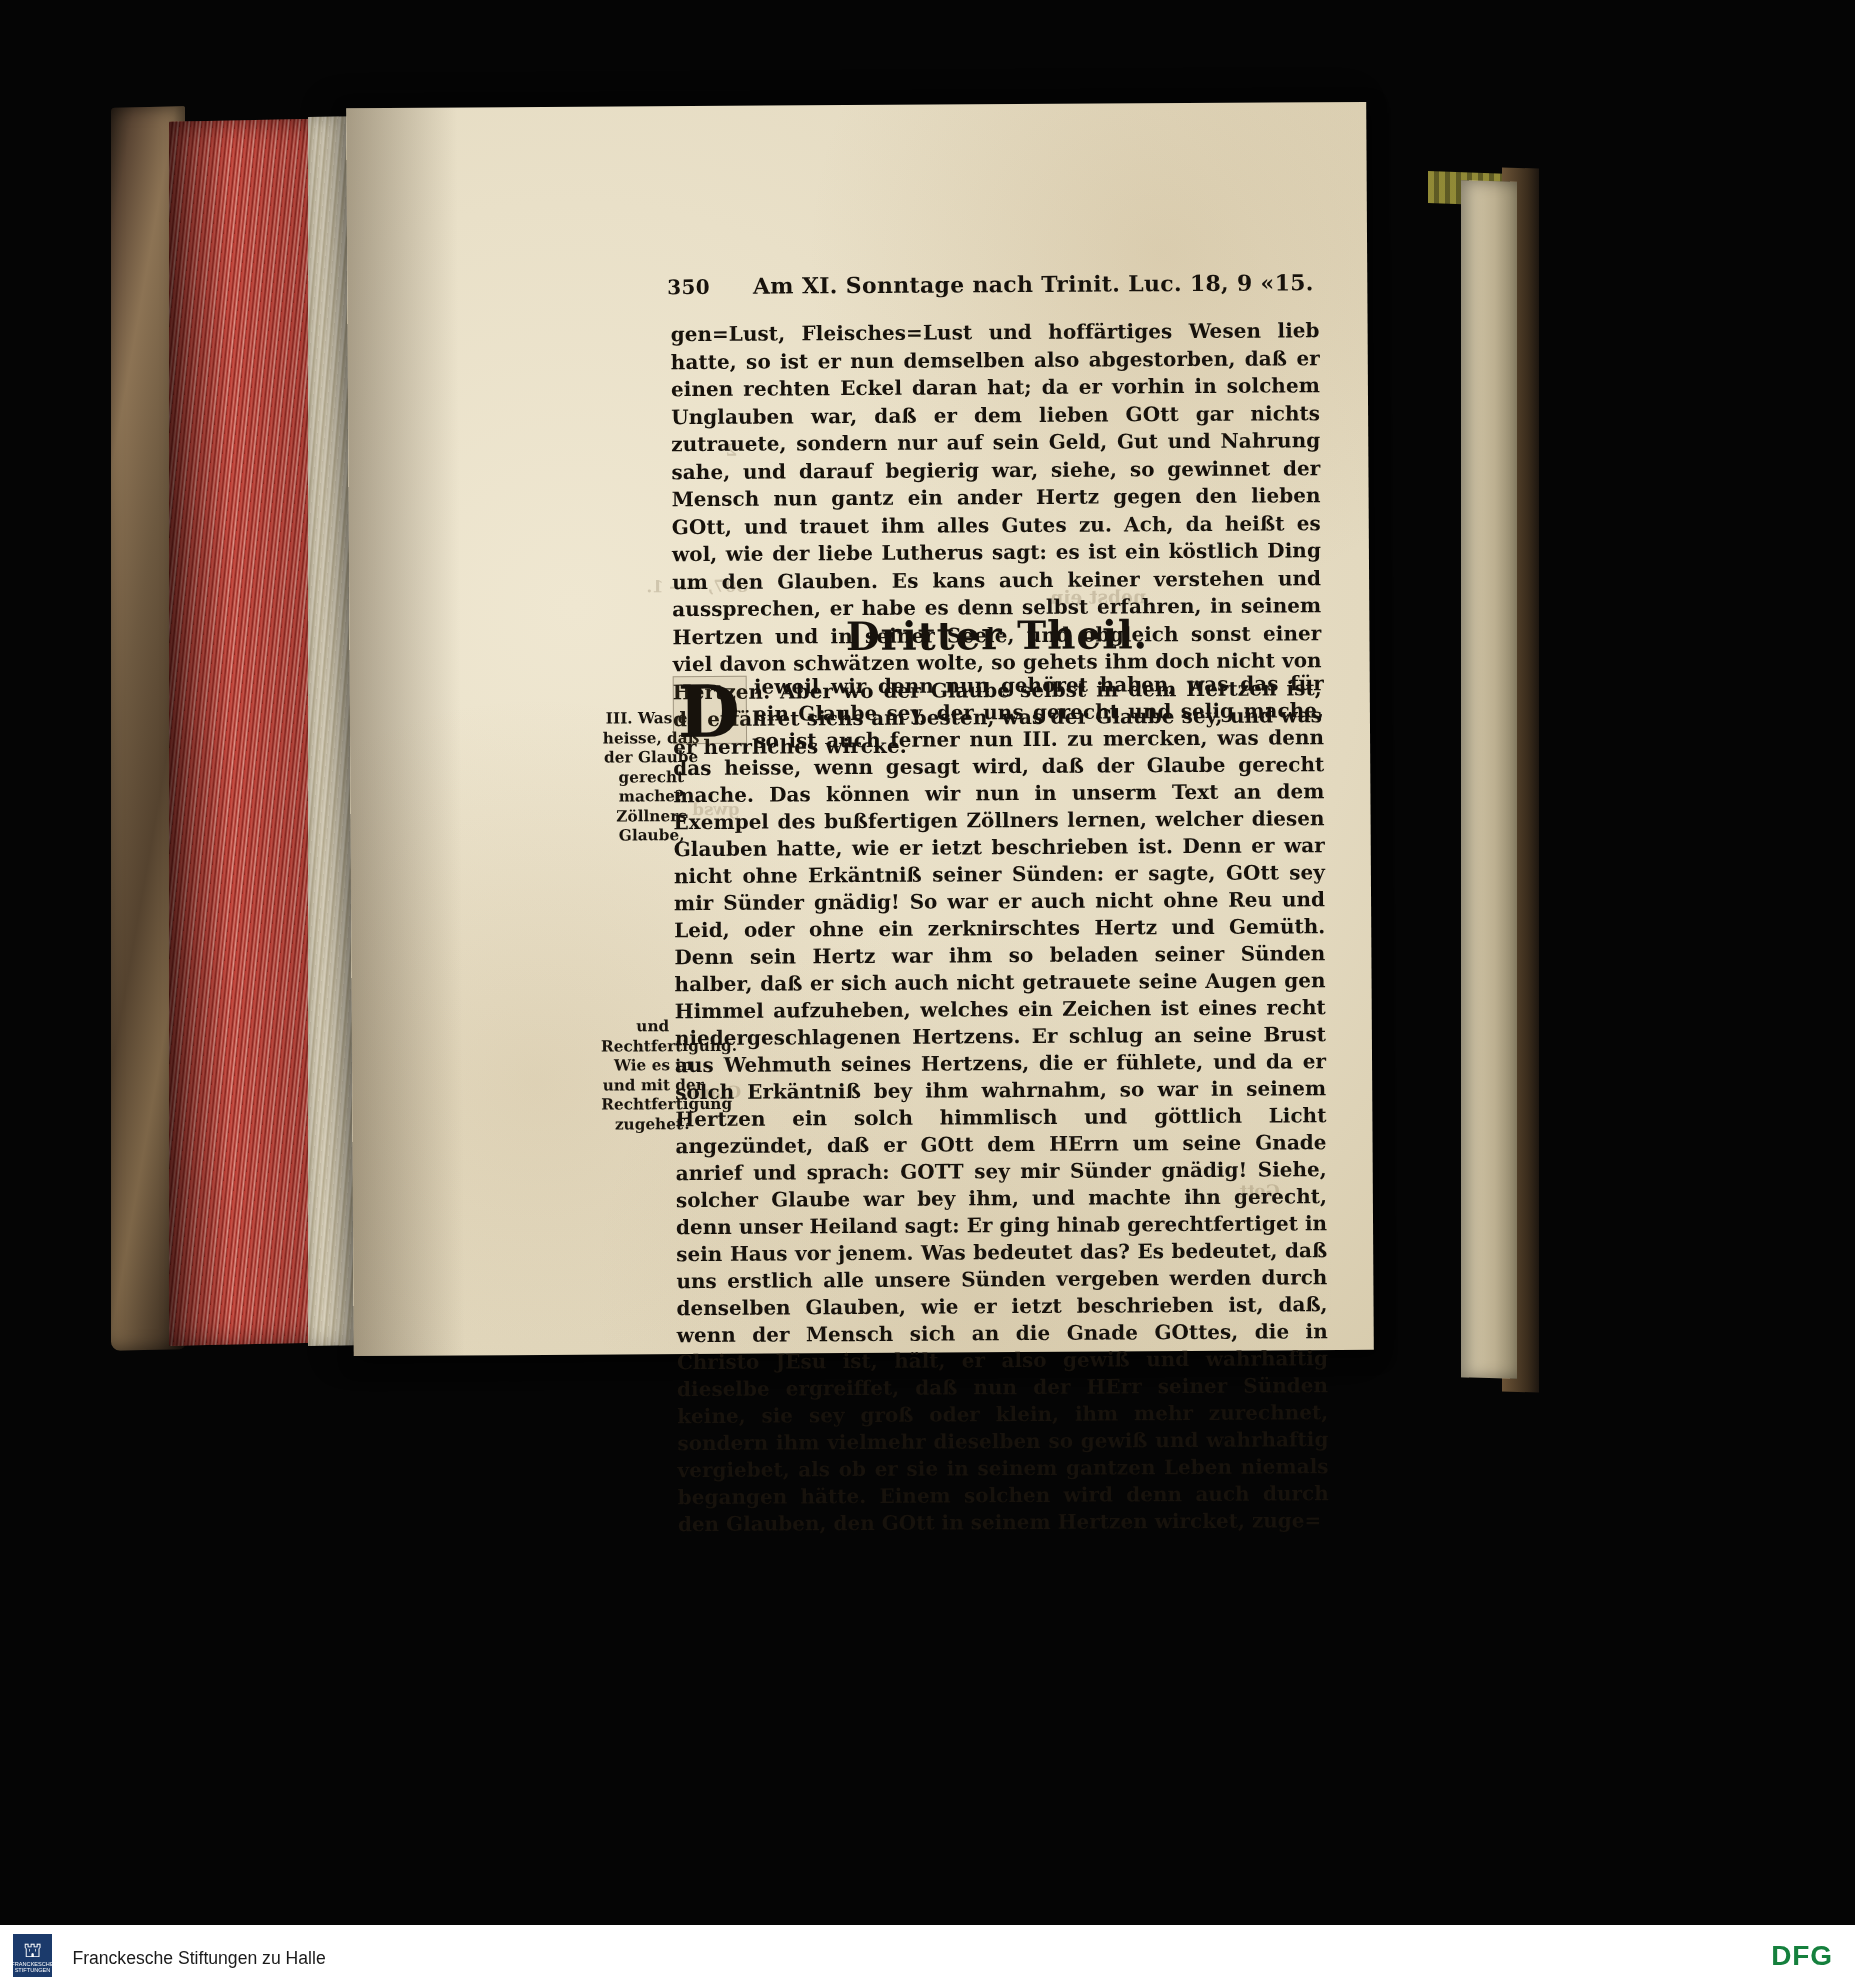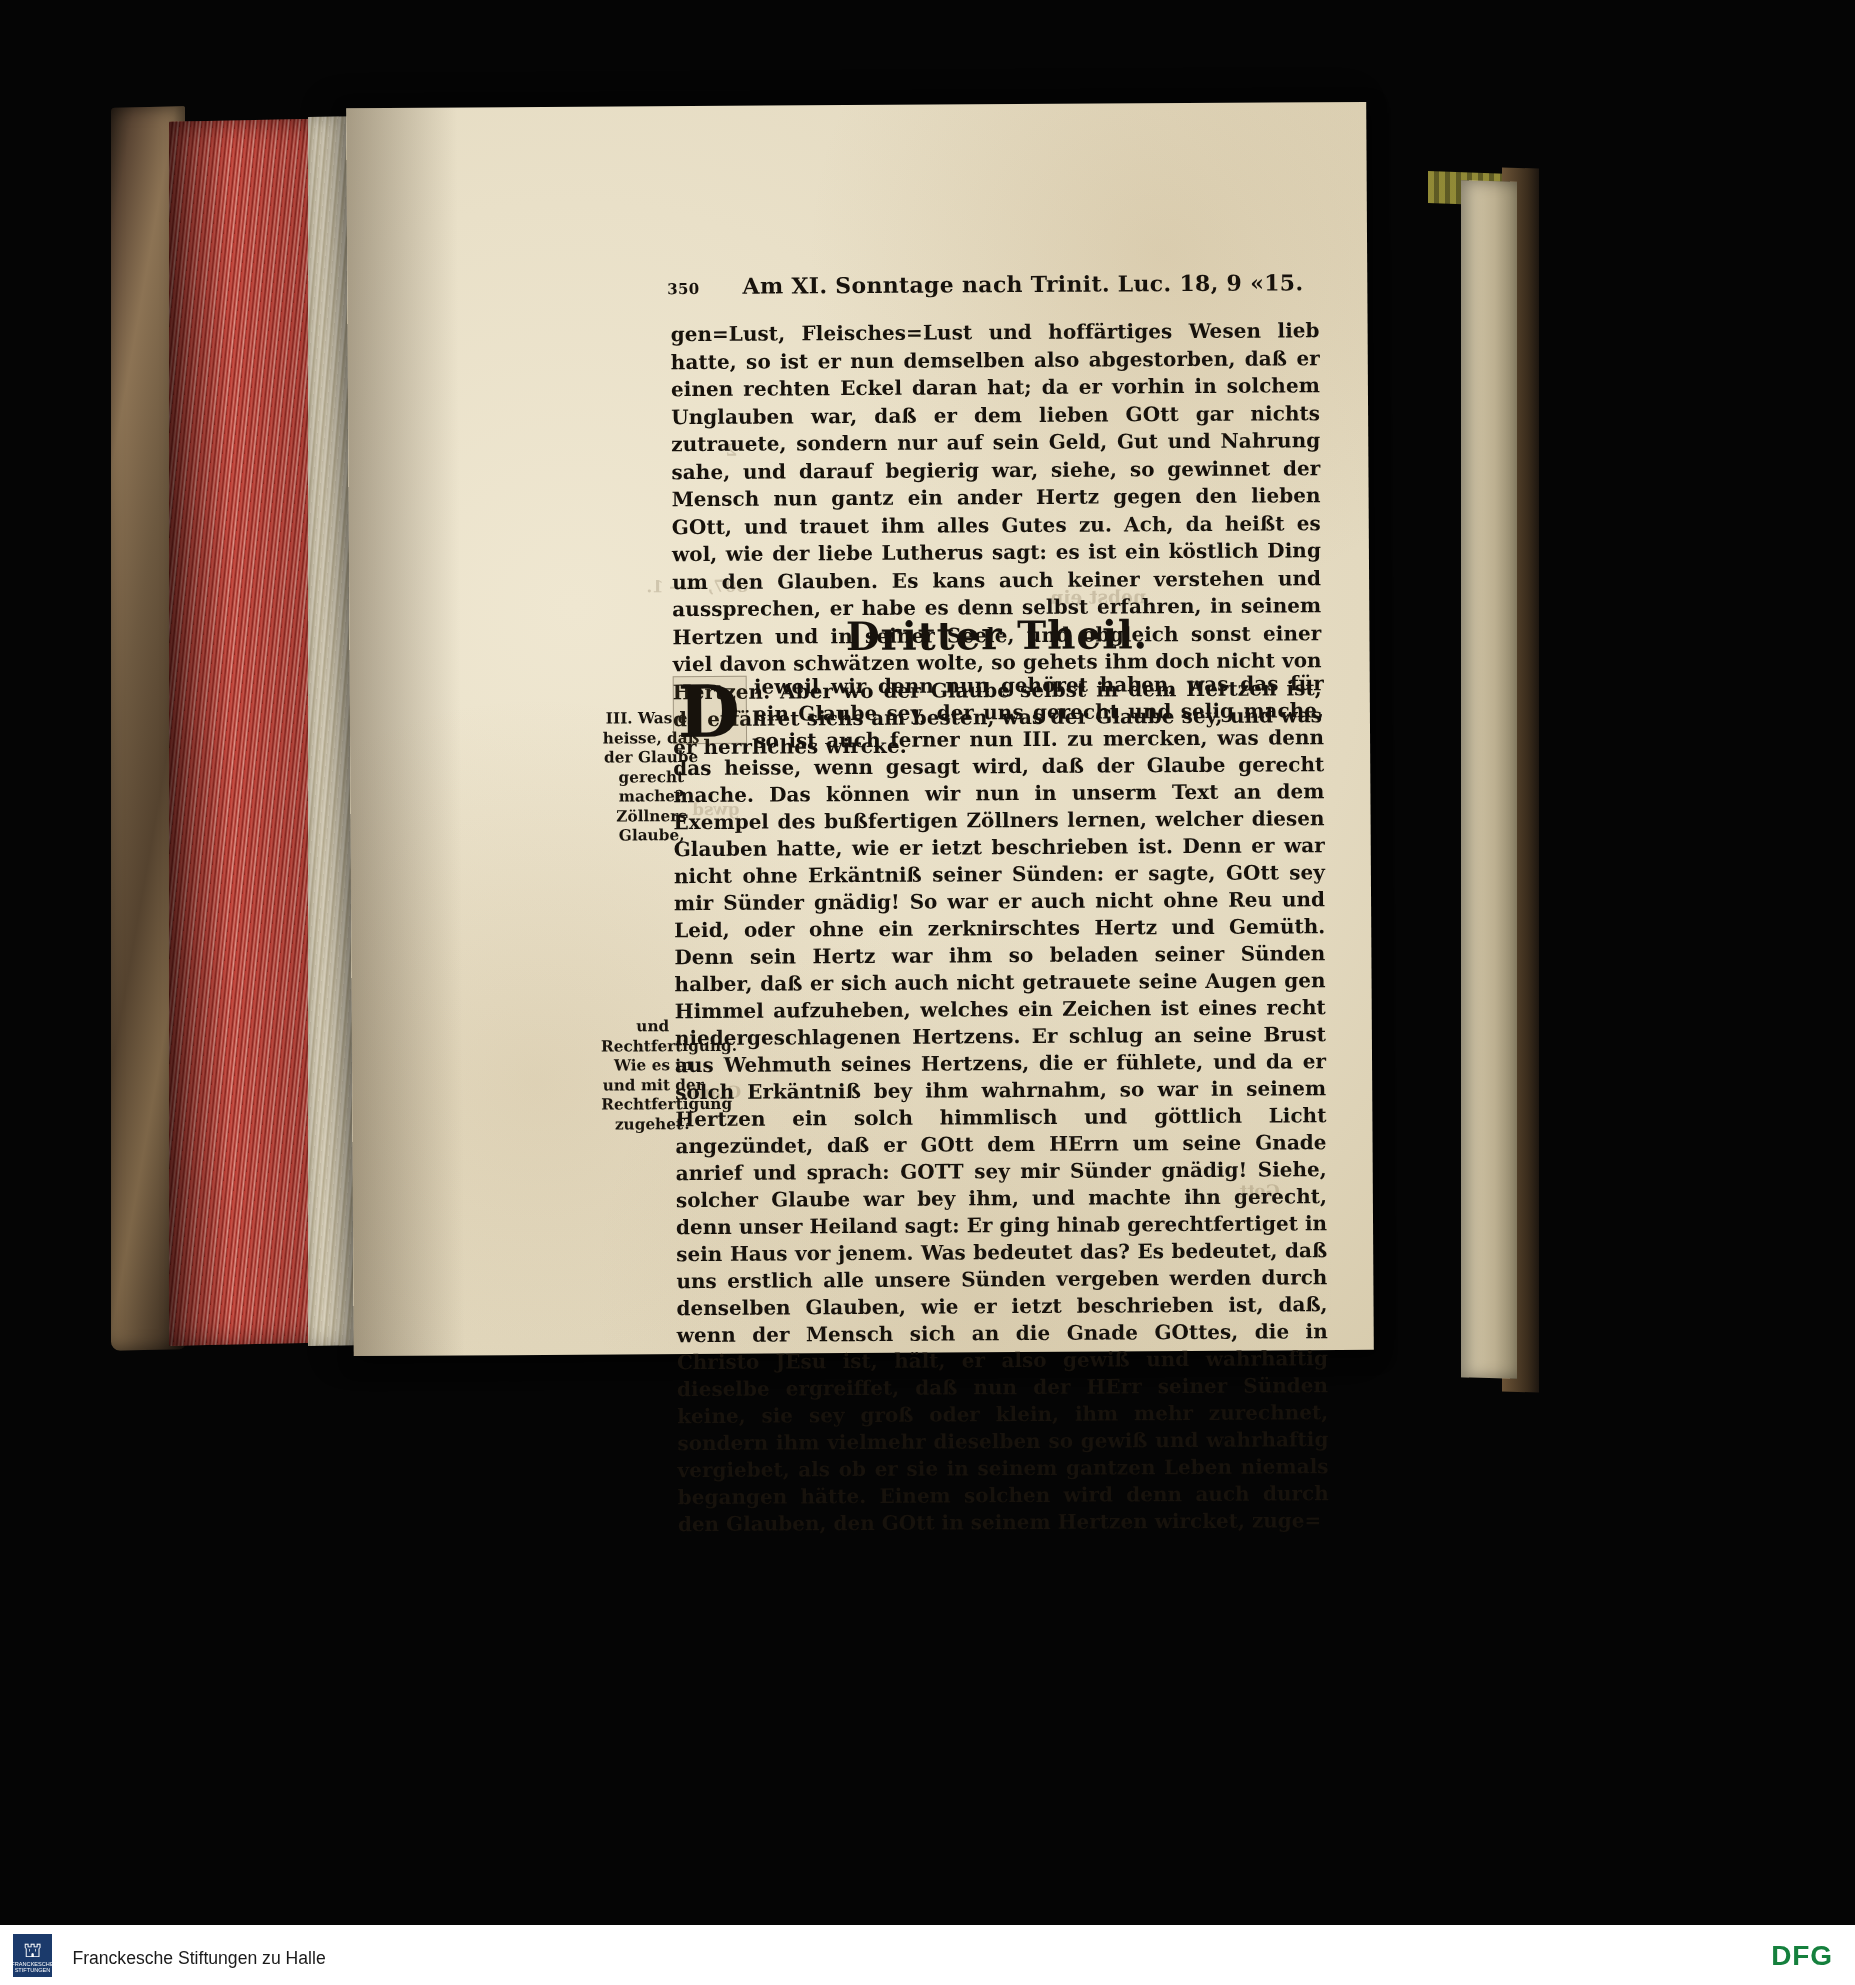--- a/index.html
+++ b/index.html
@@ -155,21 +155,21 @@
     left: 320px;
     top: 167px;
     width: 649px;
     display: flex;
     align-items: baseline;
     gap: 43px;
     font-weight: 700;
     font-size: 22px;
     letter-spacing: 0.3px;
   }
-  #page-number { font-size: 15px; }
+  #page-number { font-size: 20px; }
   #header-title { font-size: 22px; white-space: nowrap; }
 
   #body-column-1 {
     left: 323px;
     top: 215px;
     width: 649px;
     font-size: 20px;
     line-height: 27.5px;
     text-align: justify;
     font-weight: 600;

